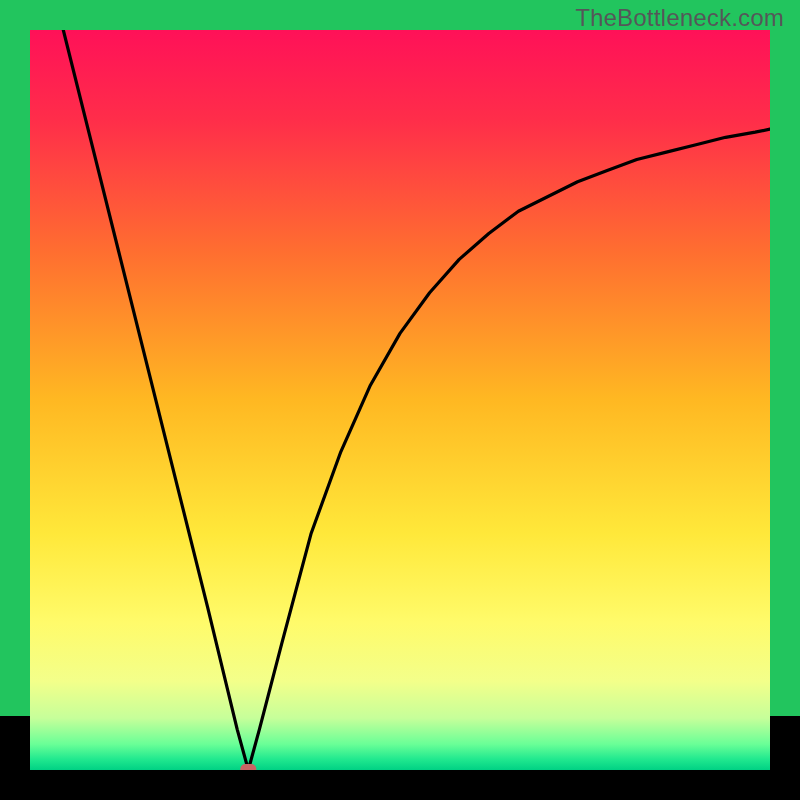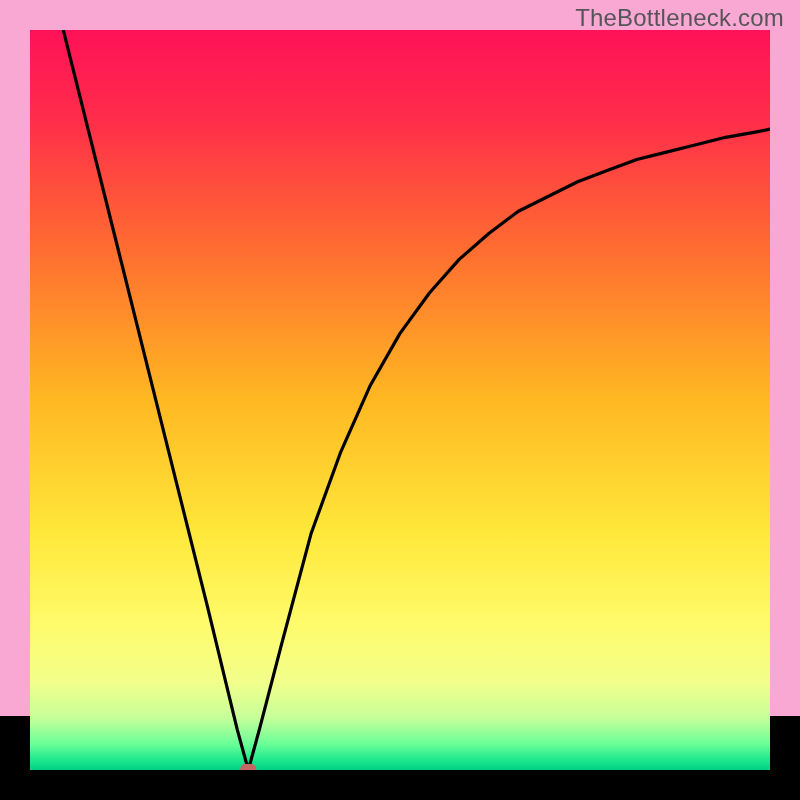--- a/index.html
+++ b/index.html
@@ -7,21 +7,21 @@
     padding: 0;
     width: 800px;
     height: 800px;
     background: #000;
     font-family: Arial, Helvetica, sans-serif;
     overflow: hidden;
   }
   .outer {
     width: 800px;
     height: 716px;
-    background: #f9a8d4;
+    background: #22c55e;
     position: relative;
     text-decoration: underline;
   }
   .watermark {
     position: absolute;
     top: 4px;
     right: 16px;
     color: #555559;
     font-size: 24px;
     font-weight: 500;

